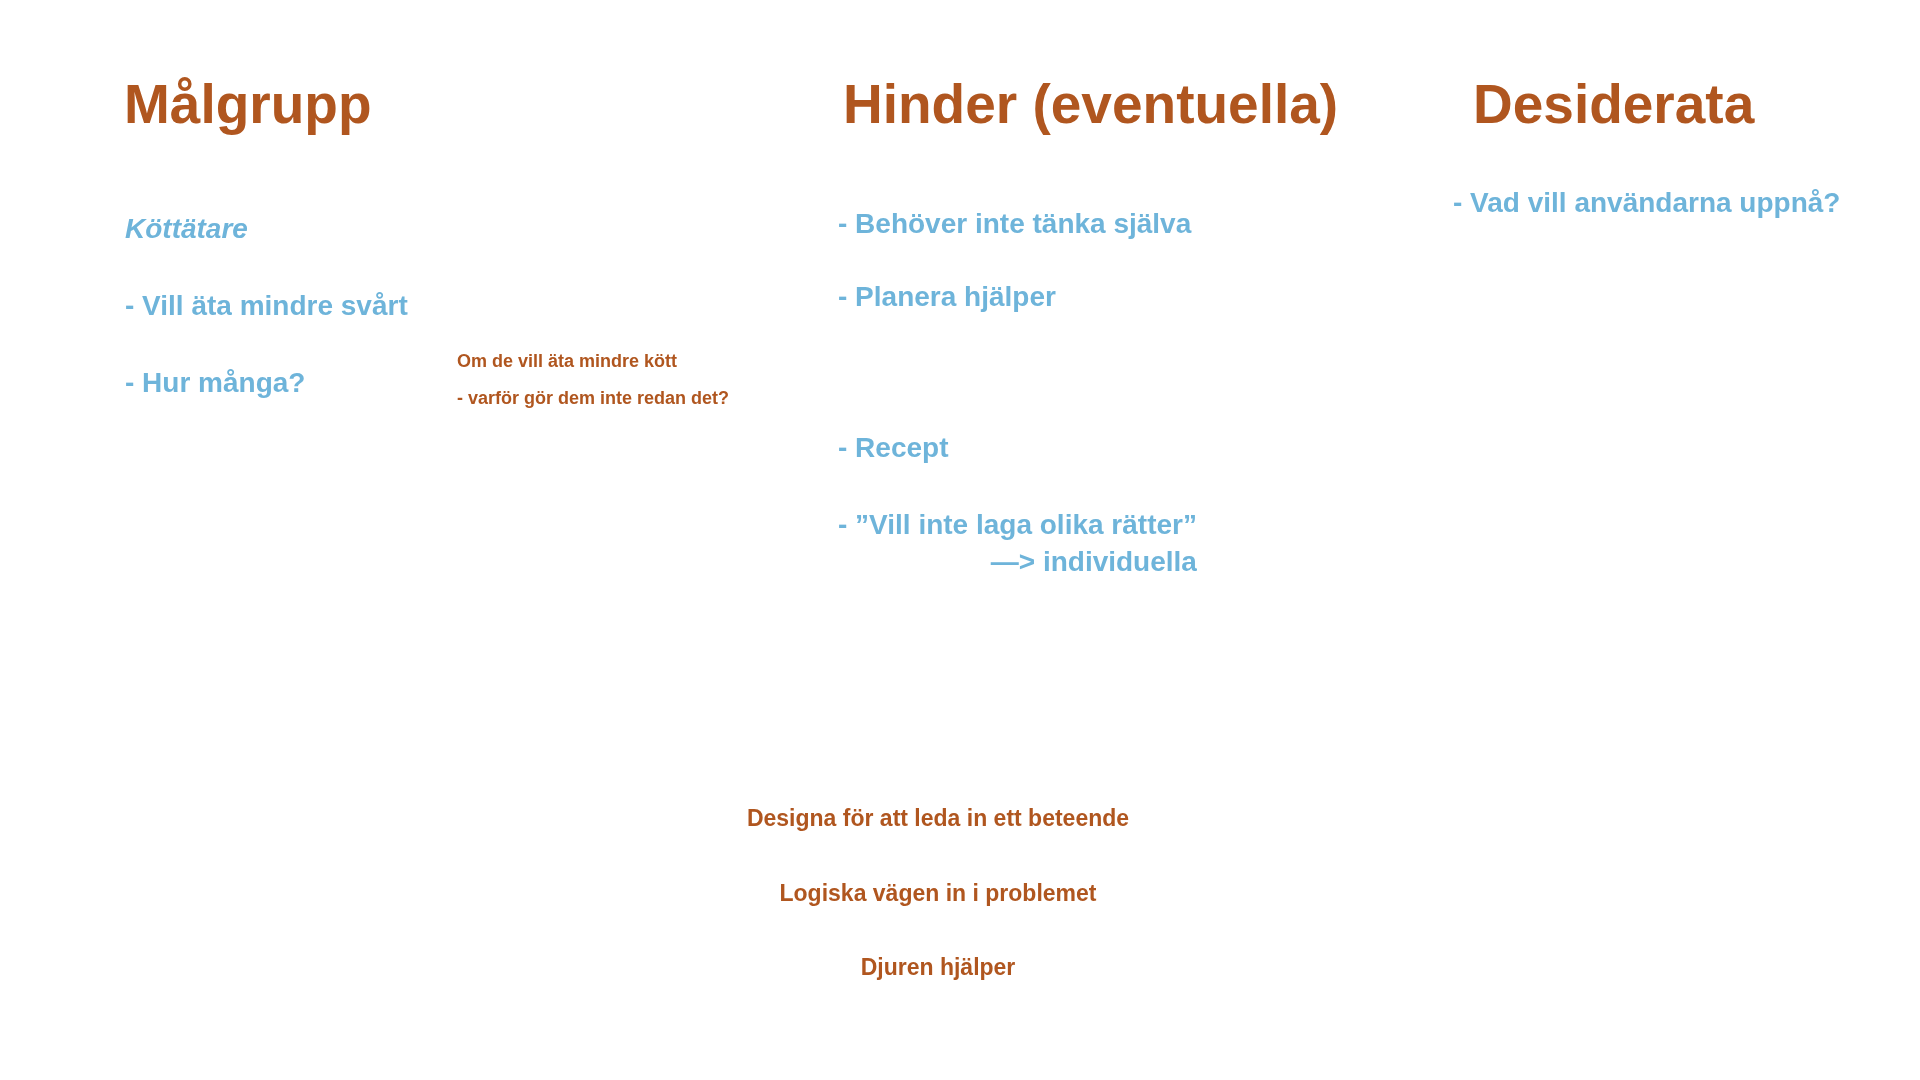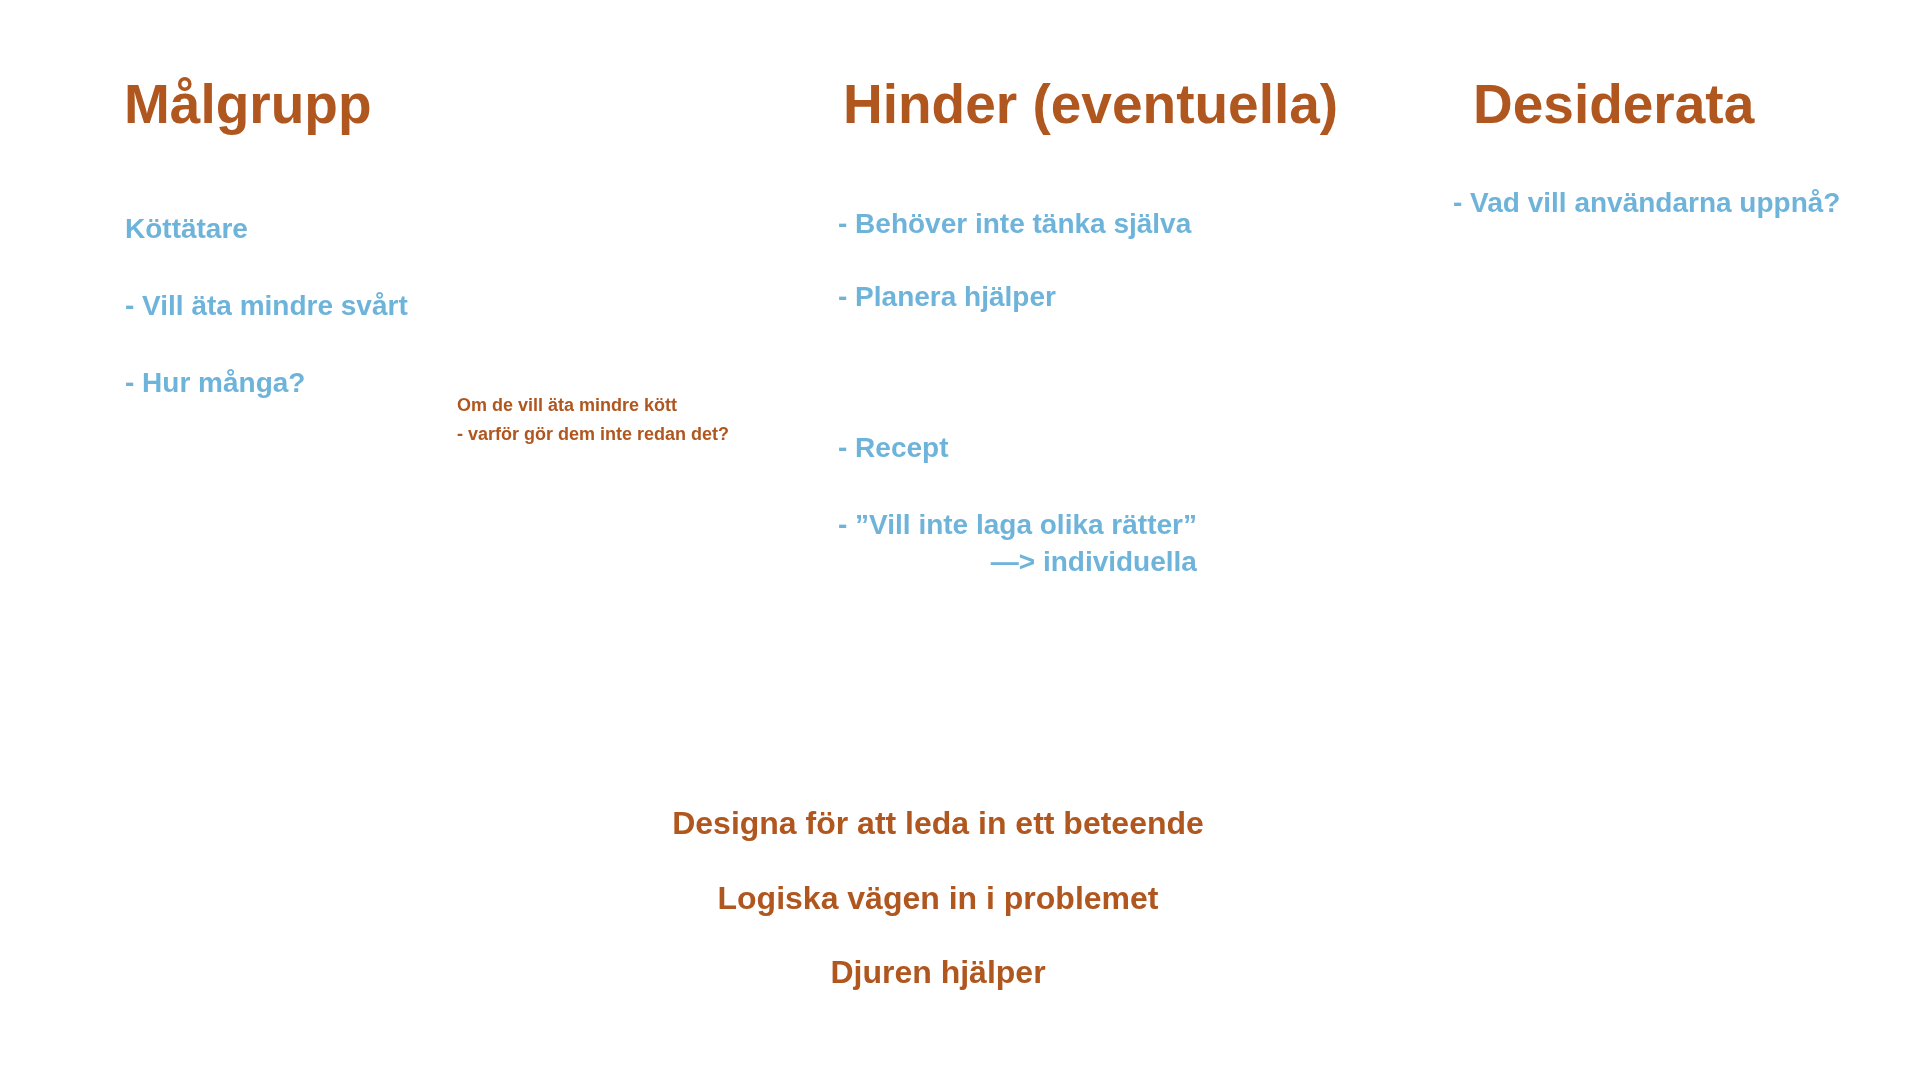--- a/index.html
+++ b/index.html
@@ -34,41 +34,40 @@
     font-size: 28px;
     font-weight: 700;
     line-height: 33px;
     color: var(--body-blue);
     white-space: pre-line;
   }
   .item.loose { line-height: 37px; text-align: right; }
   .margin-note {
     font-size: 18px;
     font-weight: 700;
-    line-height: 29px;
+    line-height: 37px;
     color: var(--note-orange);
     white-space: pre-line;
-    margin-top: 48px;
   }
   .footer-note {
-    font-size: 32px;
+    font-size: 23px;
     font-weight: 700;
     line-height: 1;
     color: var(--note-orange);
     white-space: nowrap;
     transform: translateX(-50%);
   }
 </style>
 </head>
 <body>
 
 <div class="canvas">
 
   <h1 class="abs heading" style="left:124px; top:77px;">Målgrupp</h1>
-  <div class="abs item" style="left:125px; top:212px;">Köttätare</div>
+  <div class="abs item" style="left:125px; top:212px;font-style:italic;">Köttätare</div>
   <div class="abs item" style="left:125px; top:289px;">- Vill äta mindre svårt</div>
   <div class="abs item" style="left:125px; top:366px;">- Hur många?</div>
 
   <div class="abs margin-note" style="left:457px; top:343px;">Om de vill äta mindre kött
 - varför gör dem inte redan det?</div>
 
   <h1 class="abs heading" style="left:843px; top:77px;">Hinder (eventuella)</h1>
   <div class="abs item" style="left:838px; top:207px;">- Behöver inte tänka själva</div>
   <div class="abs item" style="left:838px; top:280px;">- Planera hjälper</div>
   <div class="abs item" style="left:838px; top:431px;">- Recept</div>

